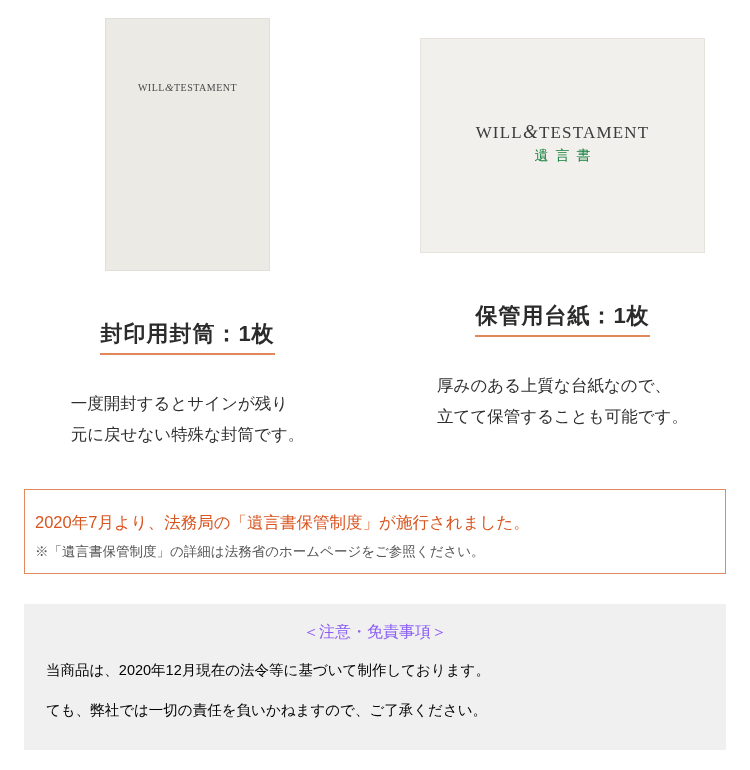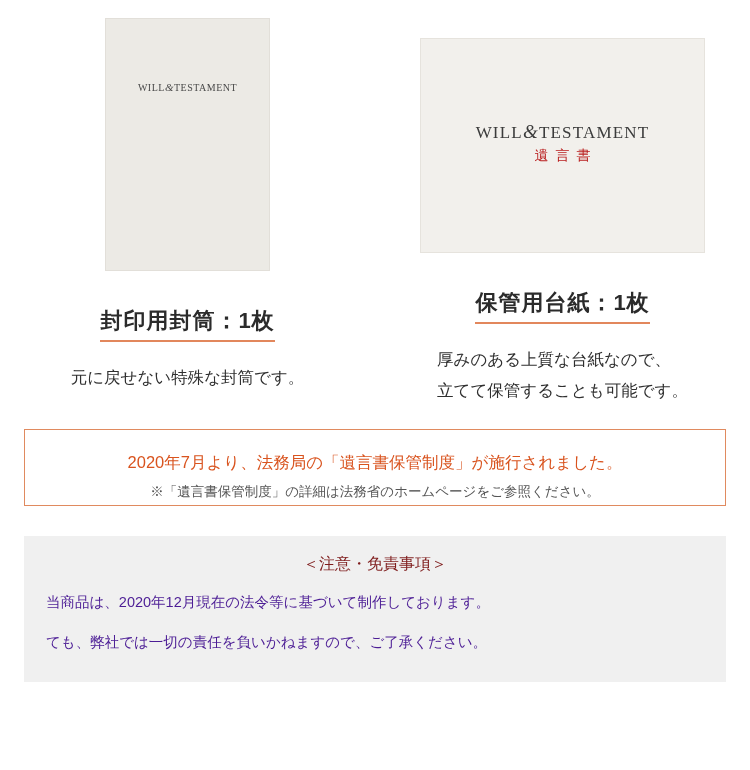--- a/index.html
+++ b/index.html
@@ -23,20 +23,21 @@
   
   .products {
     display: flex;
     padding: 18px 0 0 0;
   }
   .product-col {
     width: 375px;
     display: flex;
     flex-direction: column;
     align-items: center;
+    gap: 13px;
   }
 
   .envelope-img {
     width: 165px;
     height: 253px;
     background: #eceae5;
     border: 1px solid #e2dfd9;
     position: relative;
     box-sizing: border-box;
   }
@@ -85,21 +86,21 @@
   .board-img .wordmark-jp {
     position: absolute;
     top: 108px;
     left: 0;
     right: 0;
     text-align: center;
     font-family: "Liberation Serif", serif;
     font-size: 14px;
     letter-spacing: 7px;
     text-indent: 7px;
-    color: #b91c1c;
+    color: #15803d;
   }
 
   .product-title {
     margin-top: 35px;
     font-size: 22px;
     font-weight: bold;
     color: #2b2b2b;
     letter-spacing: 1px;
     padding-bottom: 4px;
     border-bottom: 2px solid #e2875c;
@@ -108,24 +109,24 @@
   .product-desc {
     margin-top: 20px;
     font-size: 16.5px;
     line-height: 1.85;
     color: #2f2f2f;
     text-align: left;
   }
 
   
   .notice-box {
-    margin: 24px 24px 0 24px;
+    margin: 40px 24px 0 24px;
     border: 1px solid #e08a5f;
-    padding: 18px 10px 4px 10px;
-    text-align: center;
+    padding: 18px 10px 12px 10px;
+    text-align: left;
   }
   .notice-line1,
   .notice-line2 {
     color: #d9541f;
     font-size: 16.5px;
     line-height: 1.75;
   }
   .notice-note {
     margin-top: 6px;
     color: #555555;
@@ -134,45 +135,46 @@
 
   
   .disclaimer-box {
     margin: 30px 24px 0 24px;
     background: #f0f0f0;
     padding: 18px 22px 22px 22px;
   }
   .disclaimer-title {
     text-align: center;
     font-size: 16px;
-    color: #7f1d1d;
+    color: #8b5cf6;
     margin-bottom: 14px;
   }
   .disclaimer-body p {
     margin: 15px 0 4px 0;
     font-size: 14.5px;
     line-height: 1.75;
-    color: #4c1d95;
+    color: #000000;
   }
 </style>
 </head>
 <body>
 
 <div class="page">
 
   <div class="products">
 
     <div class="product-col">
       <div class="envelope-img">
         <div class="wordmark">
           <span>WILL</span><span class="amp">&amp;</span><span>TESTAMENT</span>
         </div>
       </div>
       <div class="product-title">封印用封筒：1枚</div>
       <div class="product-desc">
+        <div>一度開封するとサインが残り</div>
         <div>元に戻せない特殊な封筒です。</div>
       </div>
     </div>
 
     <div class="product-col">
       <div class="board-img">
         <div class="wordmark">
           <span>WILL</span><span class="amp">&amp;</span><span>TESTAMENT</span>
         </div>
         <div class="wordmark-jp">遺言書</div>

